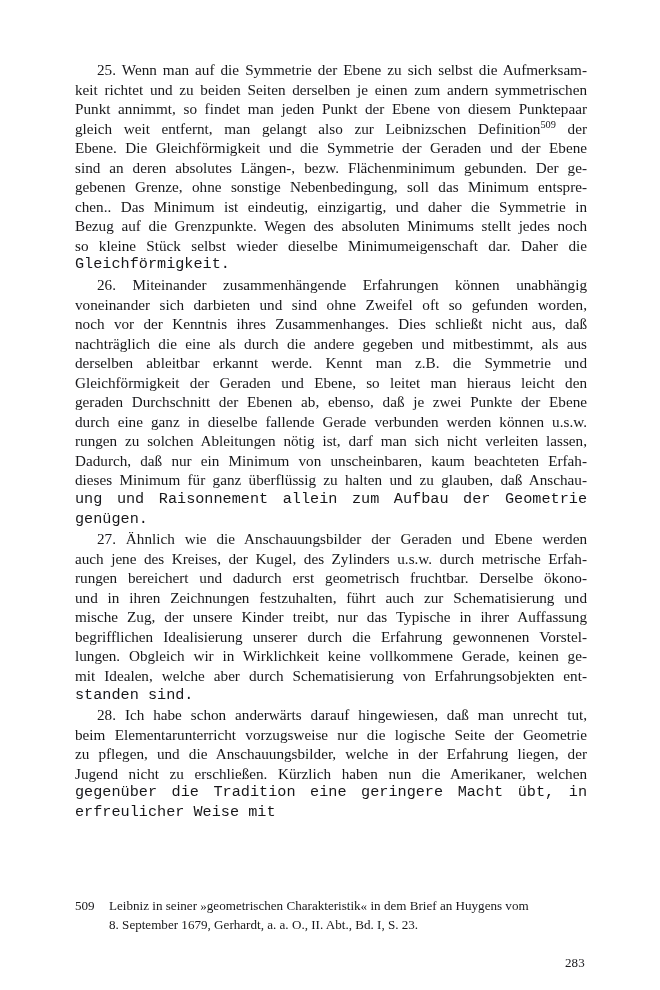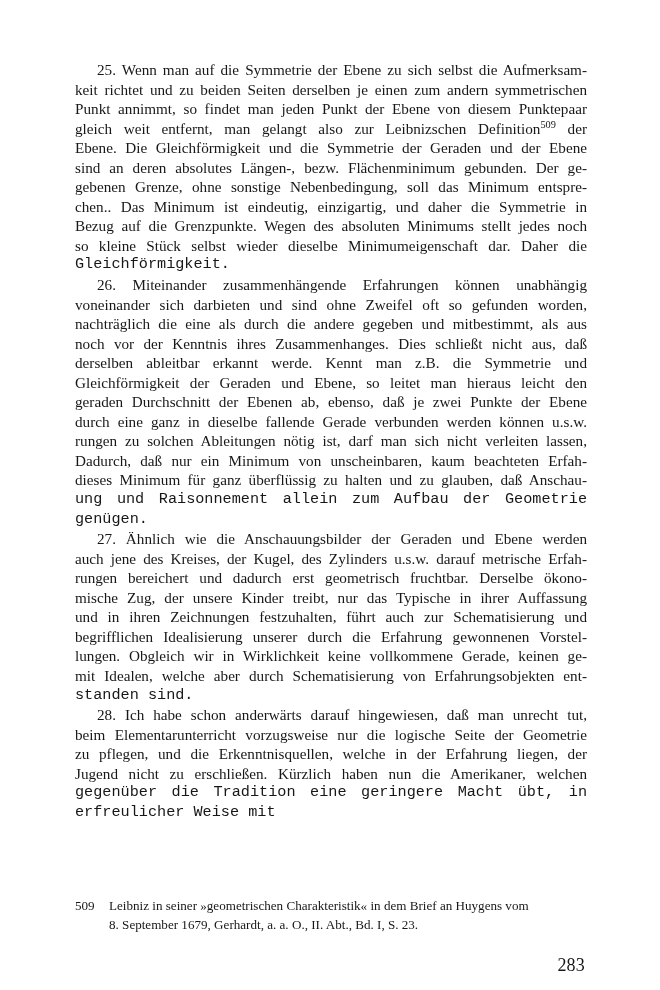--- a/index.html
+++ b/index.html
@@ -79,21 +79,21 @@
   .fn-line {
     display: block;
   }
   .fn-line.cont {
     padding-left: 0;
   }
   .folio {
     position: absolute;
     right: 75px;
     top: 955px;
-    font-size: 18px;
+    font-size: 13px;
     letter-spacing: 0.2px;
     color: #17171a;
   }
 </style>
 </head>
 <body>
 
 <div class="page">
 
   <div class="textblock">
@@ -106,46 +106,46 @@
         <span class="line"><span>sind an deren </span><span class="it">absolutes</span><span> Längen-, bezw. Flächenminimum gebunden. Der ge-</span></span>
         <span class="line"><span>gebenen Grenze, ohne sonstige Nebenbedingung, soll das Minimum entspre-</span></span>
         <span class="line"><span>chen.. Das Minimum ist eindeutig, </span><span class="it">einzigartig</span><span>, und daher die </span><span class="it">Symmetrie</span><span> in</span></span>
         <span class="line"><span>Bezug auf die Grenzpunkte. Wegen des </span><span class="it">absoluten</span><span> Minimums stellt jedes noch</span></span>
         <span class="line"><span>so kleine Stück selbst wieder dieselbe Minimumeigenschaft dar. Daher die</span></span>
         <span class="line last"><span>Gleichförmigkeit.</span></span>
       </p>
       <p class="para">
         <span class="line indent"><span>26. Miteinander zusammenhängende Erfahrungen können unabhängig</span></span>
         <span class="line"><span>voneinander sich darbieten und sind ohne Zweifel oft so gefunden worden,</span></span>
+        <span class="line"><span>noch vor der Kenntnis ihres Zusammenhanges. Dies schließt nicht aus, daß</span></span>
         <span class="line"><span>nachträglich die eine als durch die andere gegeben und </span><span class="it">mitbestimmt</span><span>, als aus</span></span>
-        <span class="line"><span>noch vor der Kenntnis ihres Zusammenhanges. Dies schließt nicht aus, daß</span></span>
         <span class="line"><span>derselben </span><span class="it">ableitbar</span><span> erkannt werde. Kennt man z.B. die Symmetrie und</span></span>
         <span class="line"><span>Gleichförmigkeit der Geraden und Ebene, so leitet man hieraus leicht den</span></span>
         <span class="line"><span class="it">geraden</span><span> Durchschnitt der Ebenen ab, ebenso, daß je zwei Punkte der Ebene</span></span>
         <span class="line"><span>durch eine ganz in dieselbe fallende Gerade verbunden werden können u.s.w.</span></span>
         <span class="line"><span>rungen zu solchen Ableitungen nötig ist, darf man sich nicht verleiten lassen,</span></span>
         <span class="line"><span>Dadurch, daß nur ein </span><span class="it">Minimum</span><span> von unscheinbaren, kaum beachteten Erfah-</span></span>
         <span class="line"><span>dieses Minimum für ganz überflüssig zu halten und zu glauben, daß Anschau-</span></span>
         <span class="line last"><span>ung und Raisonnement allein zum Aufbau der Geometrie genügen.</span></span>
       </p>
       <p class="para">
         <span class="line indent"><span>27. Ähnlich wie die Anschauungsbilder der Geraden und Ebene werden</span></span>
-        <span class="line"><span>auch jene des Kreises, der Kugel, des Zylinders u.s.w. darauf metrische Erfah-</span></span>
+        <span class="line"><span>auch jene des Kreises, der Kugel, des Zylinders u.s.w. durch metrische Erfah-</span></span>
         <span class="line"><span>rungen bereichert und dadurch erst geometrisch fruchtbar. Derselbe ökono-</span></span>
+        <span class="line"><span>und in ihren Zeichnungen festzuhalten, führt auch zur </span><span class="it">Schematisierung</span><span> und</span></span>
         <span class="line"><span>mische Zug, der unsere Kinder treibt, nur das </span><span class="it">Typische</span><span> in ihrer Auffassung</span></span>
-        <span class="line"><span>und in ihren Zeichnungen festzuhalten, führt auch zur </span><span class="it">Schematisierung</span><span> und</span></span>
         <span class="line"><span>begrifflichen </span><span class="it">Idealisierung</span><span> unserer durch die Erfahrung gewonnenen Vorstel-</span></span>
         <span class="line"><span>lungen. Obgleich wir in Wirklichkeit keine vollkommene Gerade, keinen ge-</span></span>
         <span class="line"><span>mit </span><span class="it">Idealen</span><span>, welche aber durch Schematisierung von </span><span class="it">Erfahrungsobjekten</span><span> ent-</span></span>
         <span class="line last"><span>standen sind.</span></span>
       </p>
       <p class="para">
         <span class="line indent"><span>28. Ich habe schon anderwärts darauf hingewiesen, daß man unrecht tut,</span></span>
         <span class="line"><span>beim Elementarunterricht vorzugsweise nur die logische Seite der Geometrie</span></span>
-        <span class="line"><span>zu pflegen, und die Erkenntnisquellen, welche in der Erfahrung liegen, der</span></span>
+        <span class="line"><span>zu pflegen, und die Anschauungsbilder, welche in der Erfahrung liegen, der</span></span>
         <span class="line"><span>Jugend nicht zu erschließen. Kürzlich haben nun die Amerikaner, welchen</span></span>
         <span class="line last"><span>gegenüber die Tradition eine geringere Macht übt, in erfreulicher Weise mit</span></span>
       </p>
     </div>
 
   <div class="footnote">
     <div class="fn-row">
       <span class="fn-num">509</span>
       <span class="fn-body">
           <span class="fn-line"><span class="it">Leibniz</span><span> in seiner »geometrischen Charakteristik« in dem Brief an </span><span class="it">Huygens</span><span> vom</span></span>

